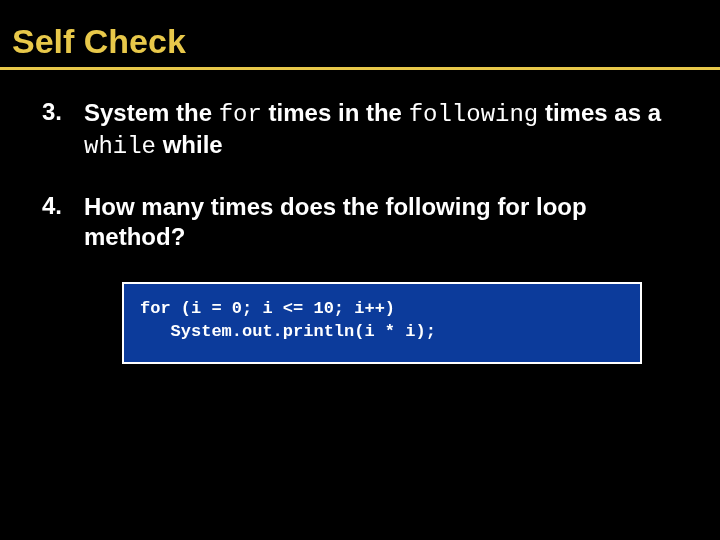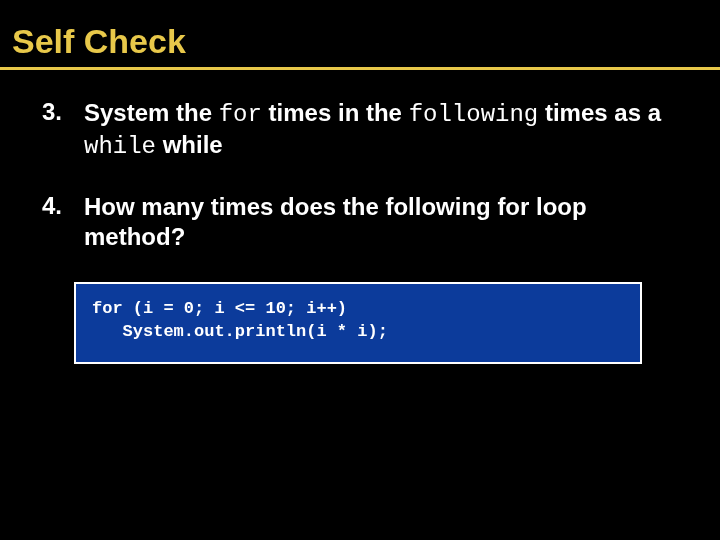--- a/index.html
+++ b/index.html
@@ -42,21 +42,21 @@
   .txt {
     font-size: 24px;
     font-weight: bold;
     line-height: 1.25;
   }
   .mono {
     font-family: "Courier New", Courier, monospace;
     font-weight: normal;
   }
   .codebox {
-    margin-left: 36px;
+    margin-left: 84px;
     margin-right: 40px;
     margin-top: 12px;
     background: #0c3b9b;
     border: 2px solid #ffffff;
     padding: 14px 16px 18px 16px;
     font-family: "Courier New", Courier, monospace;
     font-size: 17px;
     font-weight: bold;
     color: #ffffff;
     white-space: pre;

